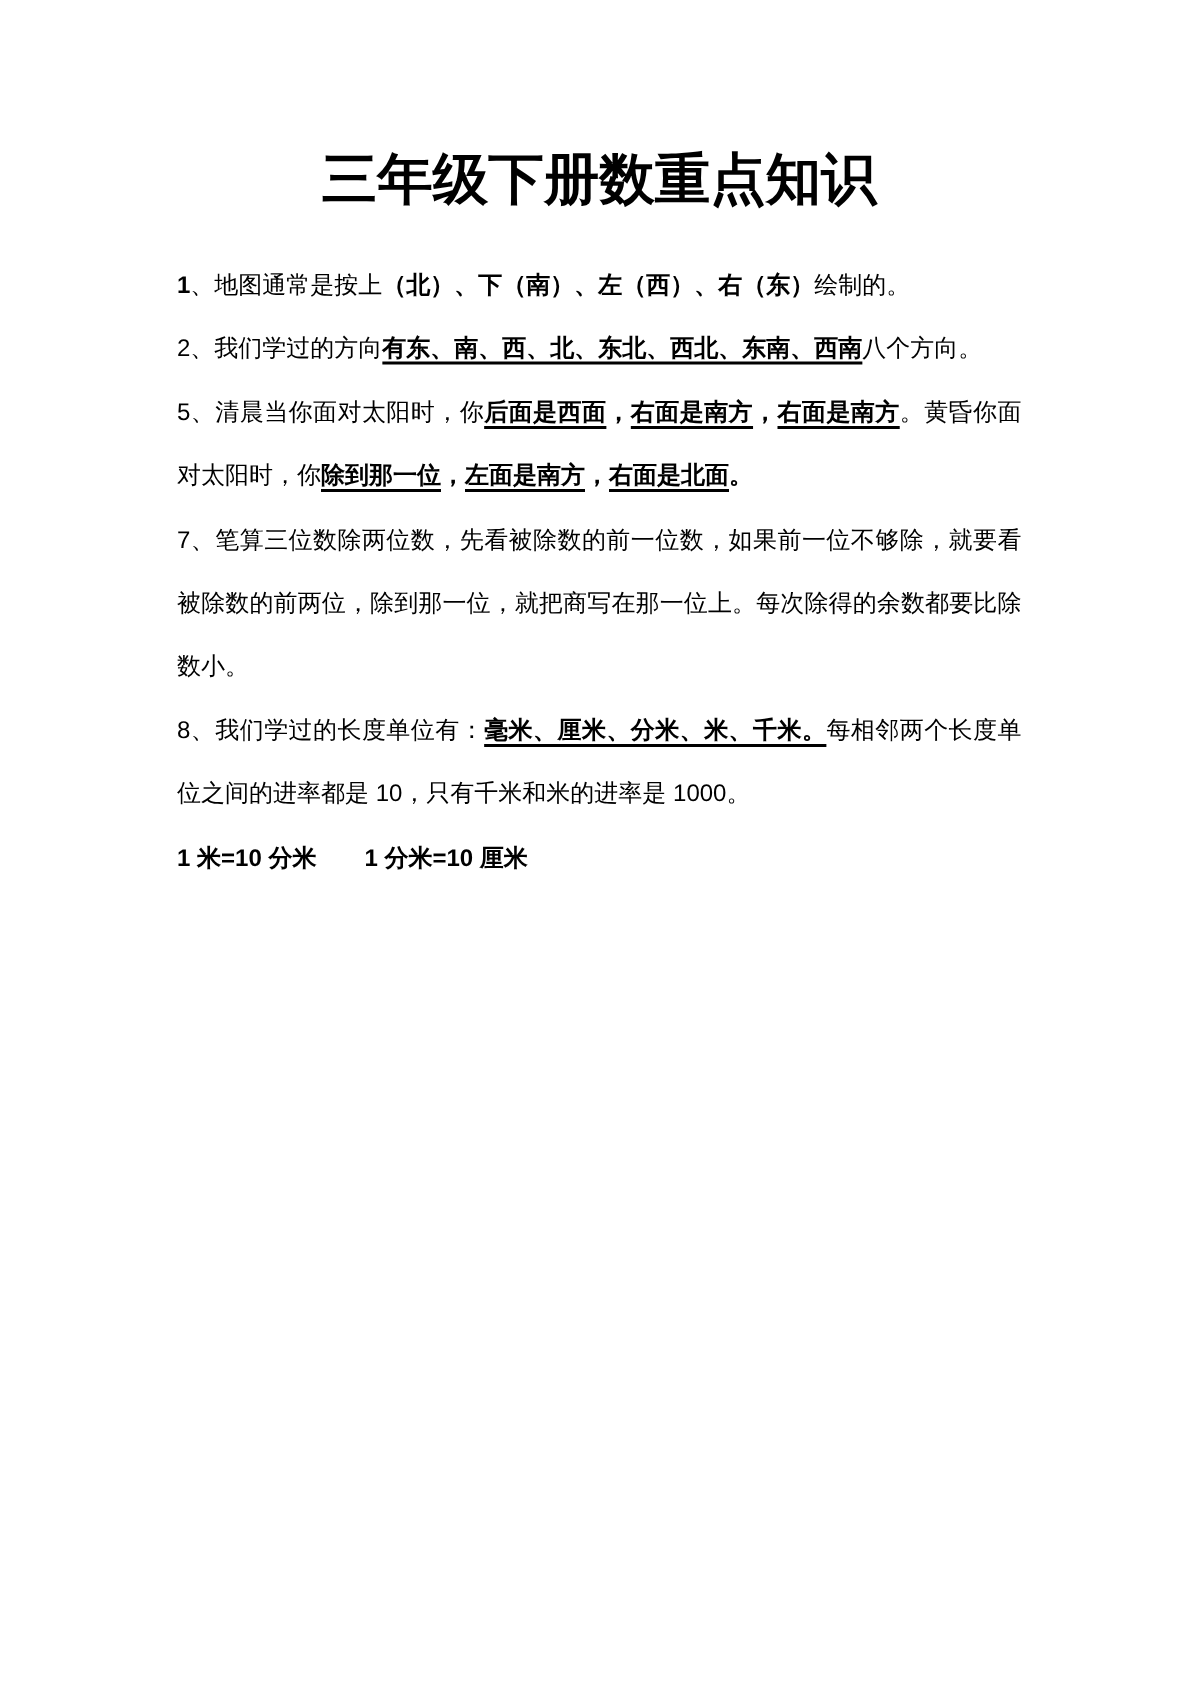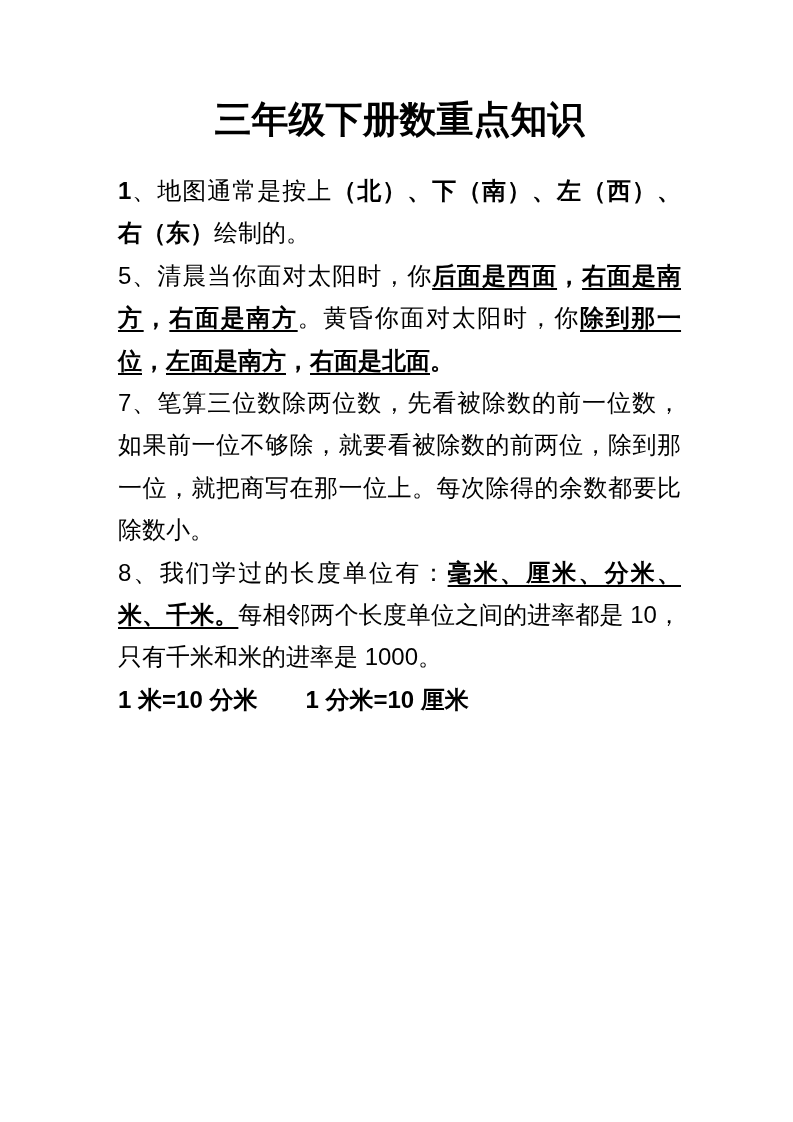--- a/index.html
+++ b/index.html
@@ -25,21 +25,21 @@
     line-height: 56px;
     font-weight: 700;
     text-align: center;
     margin: 0 0 22px 0;
     white-space: nowrap;
   }
   .content {
     width: 100%;
   }
   .para {
-    font-size: 24px;
+    font-size: 16px;
     line-height: 42.4px;
     margin: 0;
     text-align: justify;
     word-break: break-all;
   }
   .para span { white-space: pre-wrap; }
   .b { font-weight: 700; }
   .u {
     text-decoration: underline;
     text-underline-offset: 4px;
@@ -47,18 +47,19 @@
     text-decoration-skip-ink: none;
   }
 </style>
 </head>
 <body>
 
 <div class="page" style="background: rgb(255, 255, 255); color: rgb(0, 0, 0);">
   <h1 class="title">三年级下册数重点知识</h1>
   <div class="content" id="paragraphs">
       <p class="para"><span class="b">1</span><span class="">、地图通常是按上</span><span class="b">（北）、下（南）、左（西）、右（东）</span><span class="">绘制的。</span></p>
+      <p class="para"><span class="">2、我们学过的方向</span><span class="b u">有东、南、西、北、东北、西北、东南、西南</span><span class="">八个方向。</span></p>
       <p class="para"><span class="">5、清晨当你面对太阳时，你</span><span class="b u">后面是西面</span><span class="b">，</span><span class="b u">右面是南方</span><span class="b">，</span><span class="b u">右面是南方</span><span class="">。黄昏你面对太阳时，你</span><span class="b u">除到那一位</span><span class="b">，</span><span class="b u">左面是南方</span><span class="b">，</span><span class="b u">右面是北面</span><span class="b">。</span></p>
       <p class="para"><span class="">7、笔算三位数除两位数，先看被除数的前一位数，如果前一位不够除，就要看被除数的前两位，除到那一位，就把商写在那一位上。每次除得的余数都要比除数小。</span></p>
       <p class="para"><span class="">8、我们学过的长度单位有：</span><span class="b u">毫米、厘米、分米、米、千米。</span><span class="">每相邻两个长度单位之间的进率都是 10，只有千米和米的进率是 1000。</span></p>
       <p class="para"><span class="b">1 米=10 分米</span><span class="">　　</span><span class="b">1 分米=10 厘米</span></p>
     </div>
 </div>
 
 </body></html>

